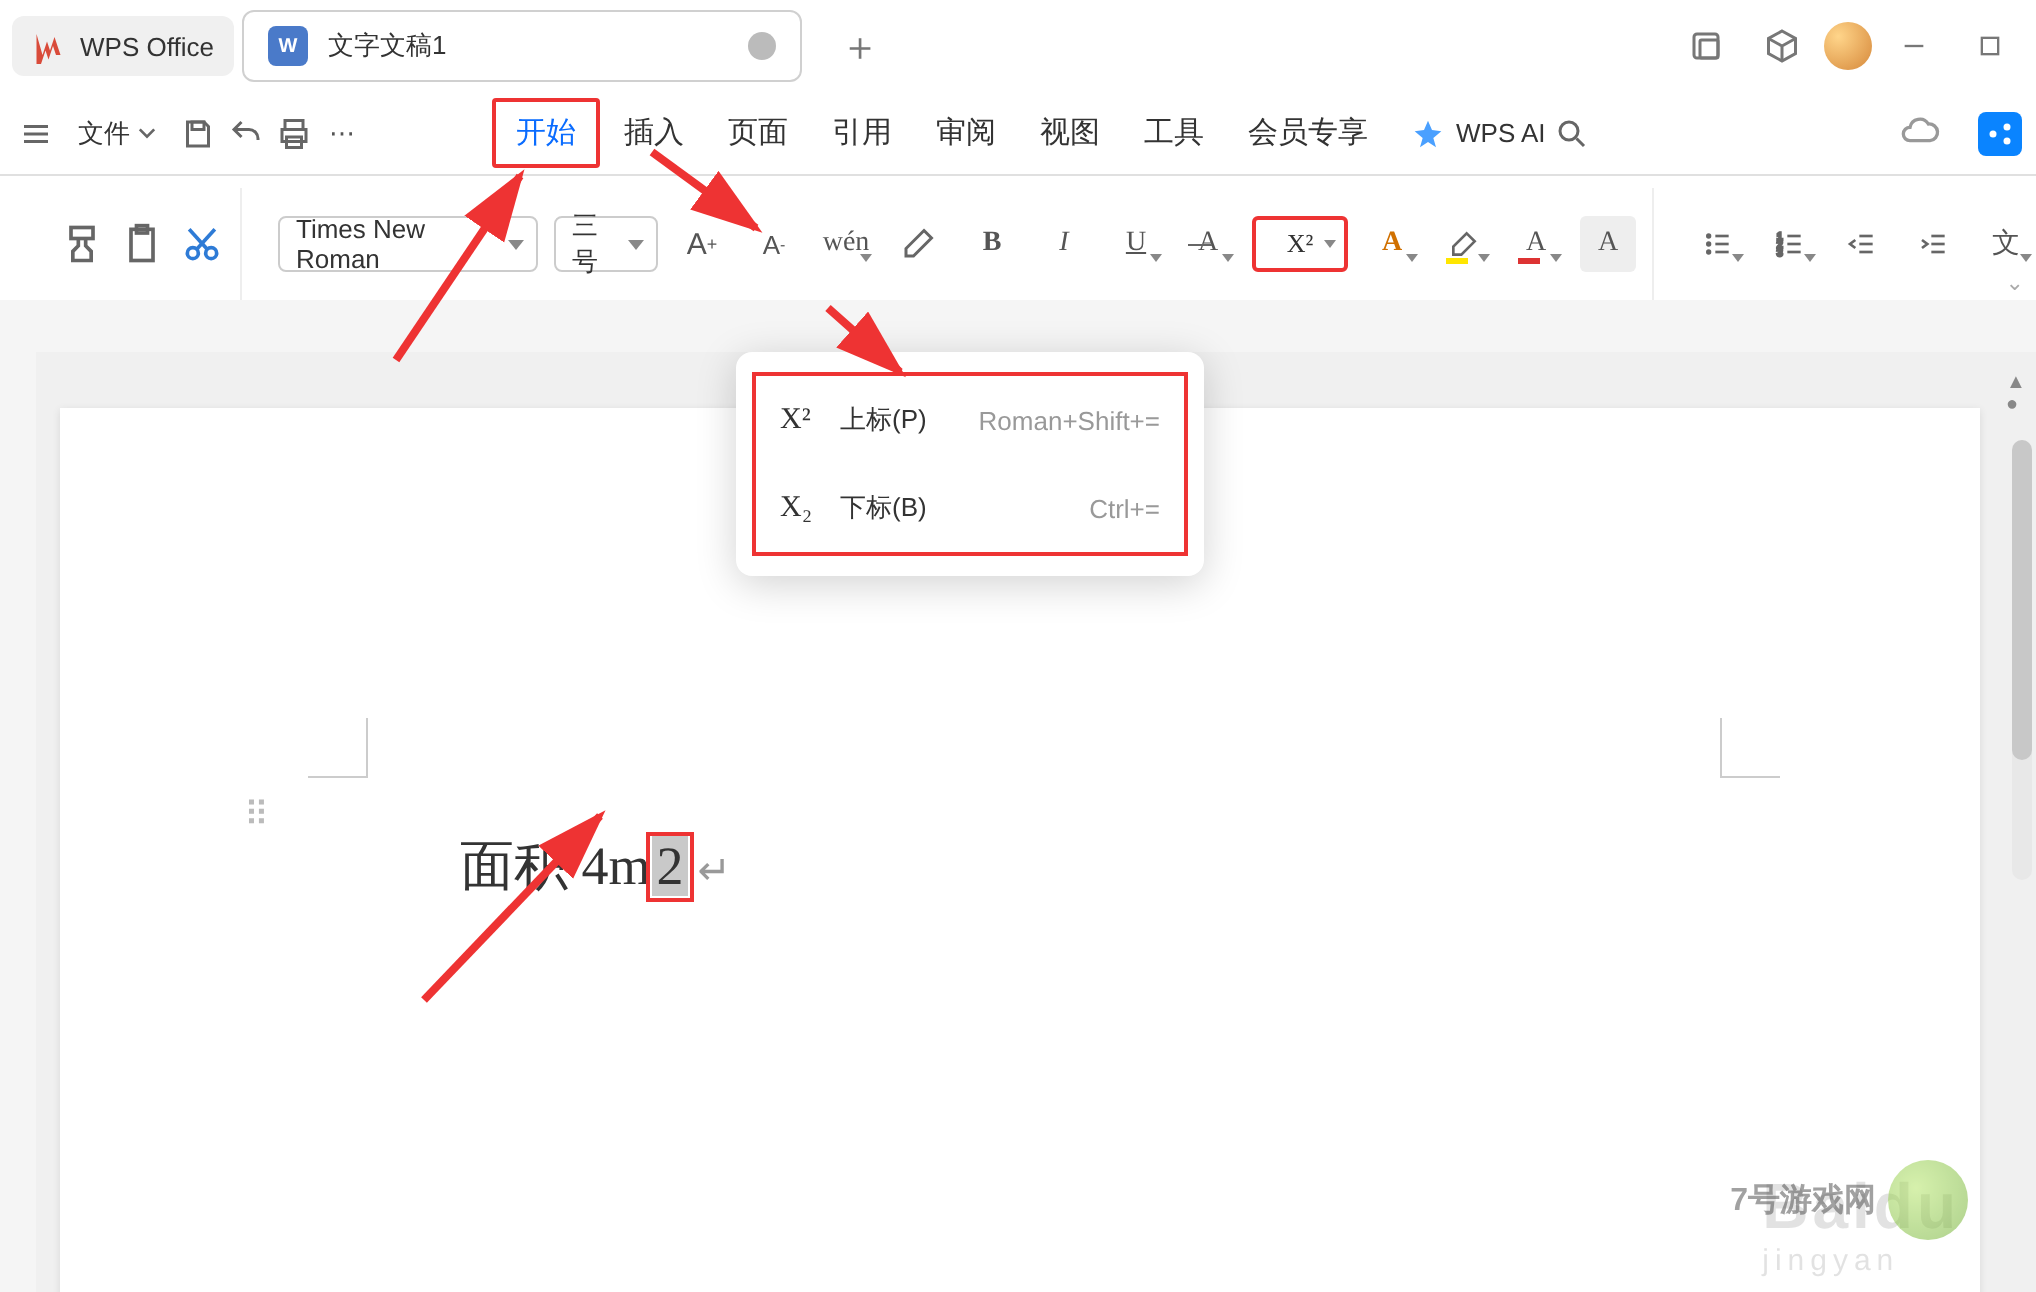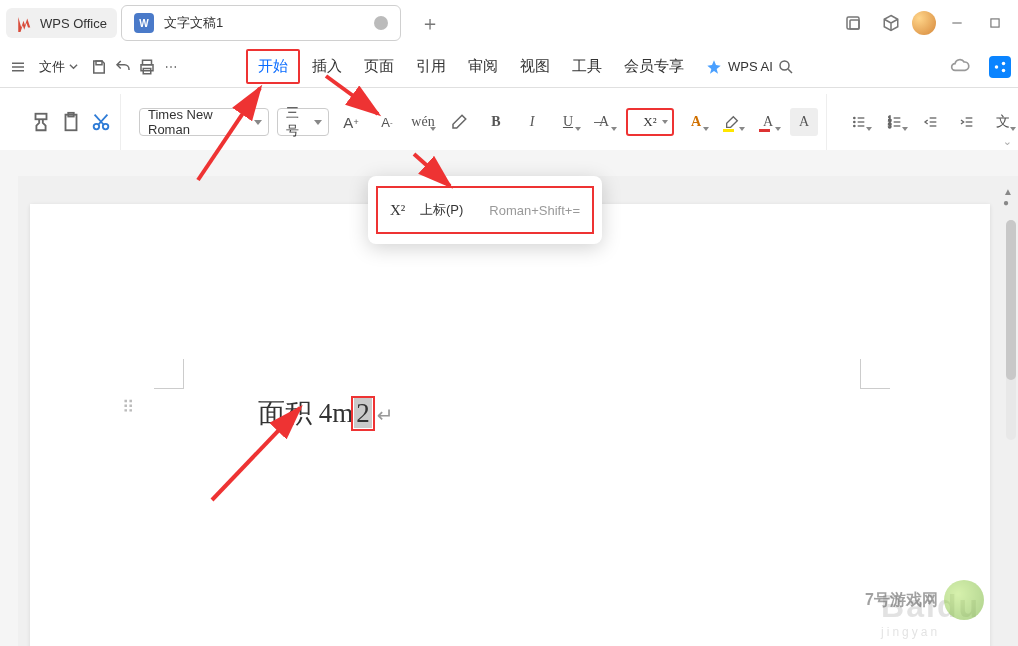--- a/index.html
+++ b/index.html
@@ -51,37 +51,37 @@
   .dd-item { display: flex; align-items: center; height: 44px; padding: 0 12px; gap: 10px; }
   .dd-shortcut { margin-left: auto; color: #999; font-size: 13px; }
   .dd-glyph { font-family: 'Times New Roman', serif; font-size: 15px; width: 20px; }
 
   
   .doc-area { position: absolute; left: 18px; right: 0; top: 176px; bottom: 0; background: #f0f0f0; overflow: hidden; }
   .page { position: absolute; left: 12px; top: 28px; width: 960px; height: 600px; background: #fff; box-shadow: 0 1px 4px rgba(0,0,0,0.1); }
   .page-margin-tl { position: absolute; left: 124px; top: 155px; width: 30px; height: 30px; border-right: 1px solid #ccc; border-bottom: 1px solid #ccc; }
   .page-margin-tr { position: absolute; right: 100px; top: 155px; width: 30px; height: 30px; border-left: 1px solid #ccc; border-bottom: 1px solid #ccc; }
   .drag-dots { position: absolute; left: 92px; top: 200px; color: #bbb; font-size: 17px; letter-spacing: 2px; line-height: 8px; }
-  .doc-text { position: absolute; left: 200px; top: 191px; font-family: 'Times New Roman', 'SimSun', serif; font-size: 27px; display: flex; align-items: baseline; margin-left: 28px; }
+  .doc-text { position: absolute; left: 200px; top: 211px; font-family: 'Times New Roman', 'SimSun', serif; font-size: 27px; display: flex; align-items: baseline; }
   .sel-char { background: #c9c9c9; padding: 0 2px; }
   .sel-box { border: 2px solid #e33; padding: 0 1px; margin-left: -2px; }
   .para-mark { color: #999; font-size: 20px; margin-left: 2px; }
 
   
   .arrow-svg { position: absolute; pointer-events: none; z-index: 60; }
 
   
   .side-pin { position: absolute; right: 4px; top: 186px; width: 12px; display: flex; flex-direction: column; align-items: center; gap: 4px; color: #888; font-size: 10px; }
   .scrollbar { position: absolute; right: 2px; top: 220px; width: 10px; height: 220px; background: #e8e8e8; border-radius: 5px; }
   .scroll-thumb { width: 100%; height: 160px; background: #c8c8c8; border-radius: 5px; }
 
   
   .watermark { position: absolute; right: 38px; bottom: 7px; opacity: 0.28; font-family: Arial, sans-serif; text-align: left; }
   .wm-big { font-size: 32px; font-weight: bold; letter-spacing: 2px; color: #9a9a9a; }
-  .wm-small { font-size: 12px; letter-spacing: 3px; color: #9a9a9a; }
+  .wm-small { font-size: 15px; letter-spacing: 3px; color: #9a9a9a; }
   .wm-badge { position: absolute; right: 34px; bottom: 26px; width: 150px; opacity: 0.55; display: flex; align-items: center; gap: 6px; justify-content: flex-end; }
   .badge-circle { width: 40px; height: 40px; border-radius: 50%; background: radial-gradient(circle at 35% 35%, #b6e66a, #6bab2f); }
   .badge-text { font-size: 16px; font-weight: bold; color: #555; }
 
   svg { display: block; }
 </style>
 </head>
 <body>
 
 <div class="titlebar">
@@ -396,20 +396,25 @@
     </div>
   </div>
 </div>
 
 <div class="dropdown">
   <div class="dropdown-items">
     <div class="dd-item">
       <span class="dd-glyph">X²</span>
       <span>上标(P)</span>
       <span class="dd-shortcut">Roman+Shift+=</span>
+    </div>
+    <div class="dd-item">
+      <span class="dd-glyph">X₂</span>
+      <span>下标(B)</span>
+      <span class="dd-shortcut">Ctrl+=</span>
     </div>
   </div>
 </div>
 
 <svg class="arrow-svg" style="left:190px;top:80px" width="100" height="110">
     <defs>
       <marker id="ah1" markerWidth="10" markerHeight="10" refX="8" refY="3" orient="auto">
         <path d="M0,0 L9,3 L0,6 z" fill="#e33"></path>
       </marker>
     </defs>

